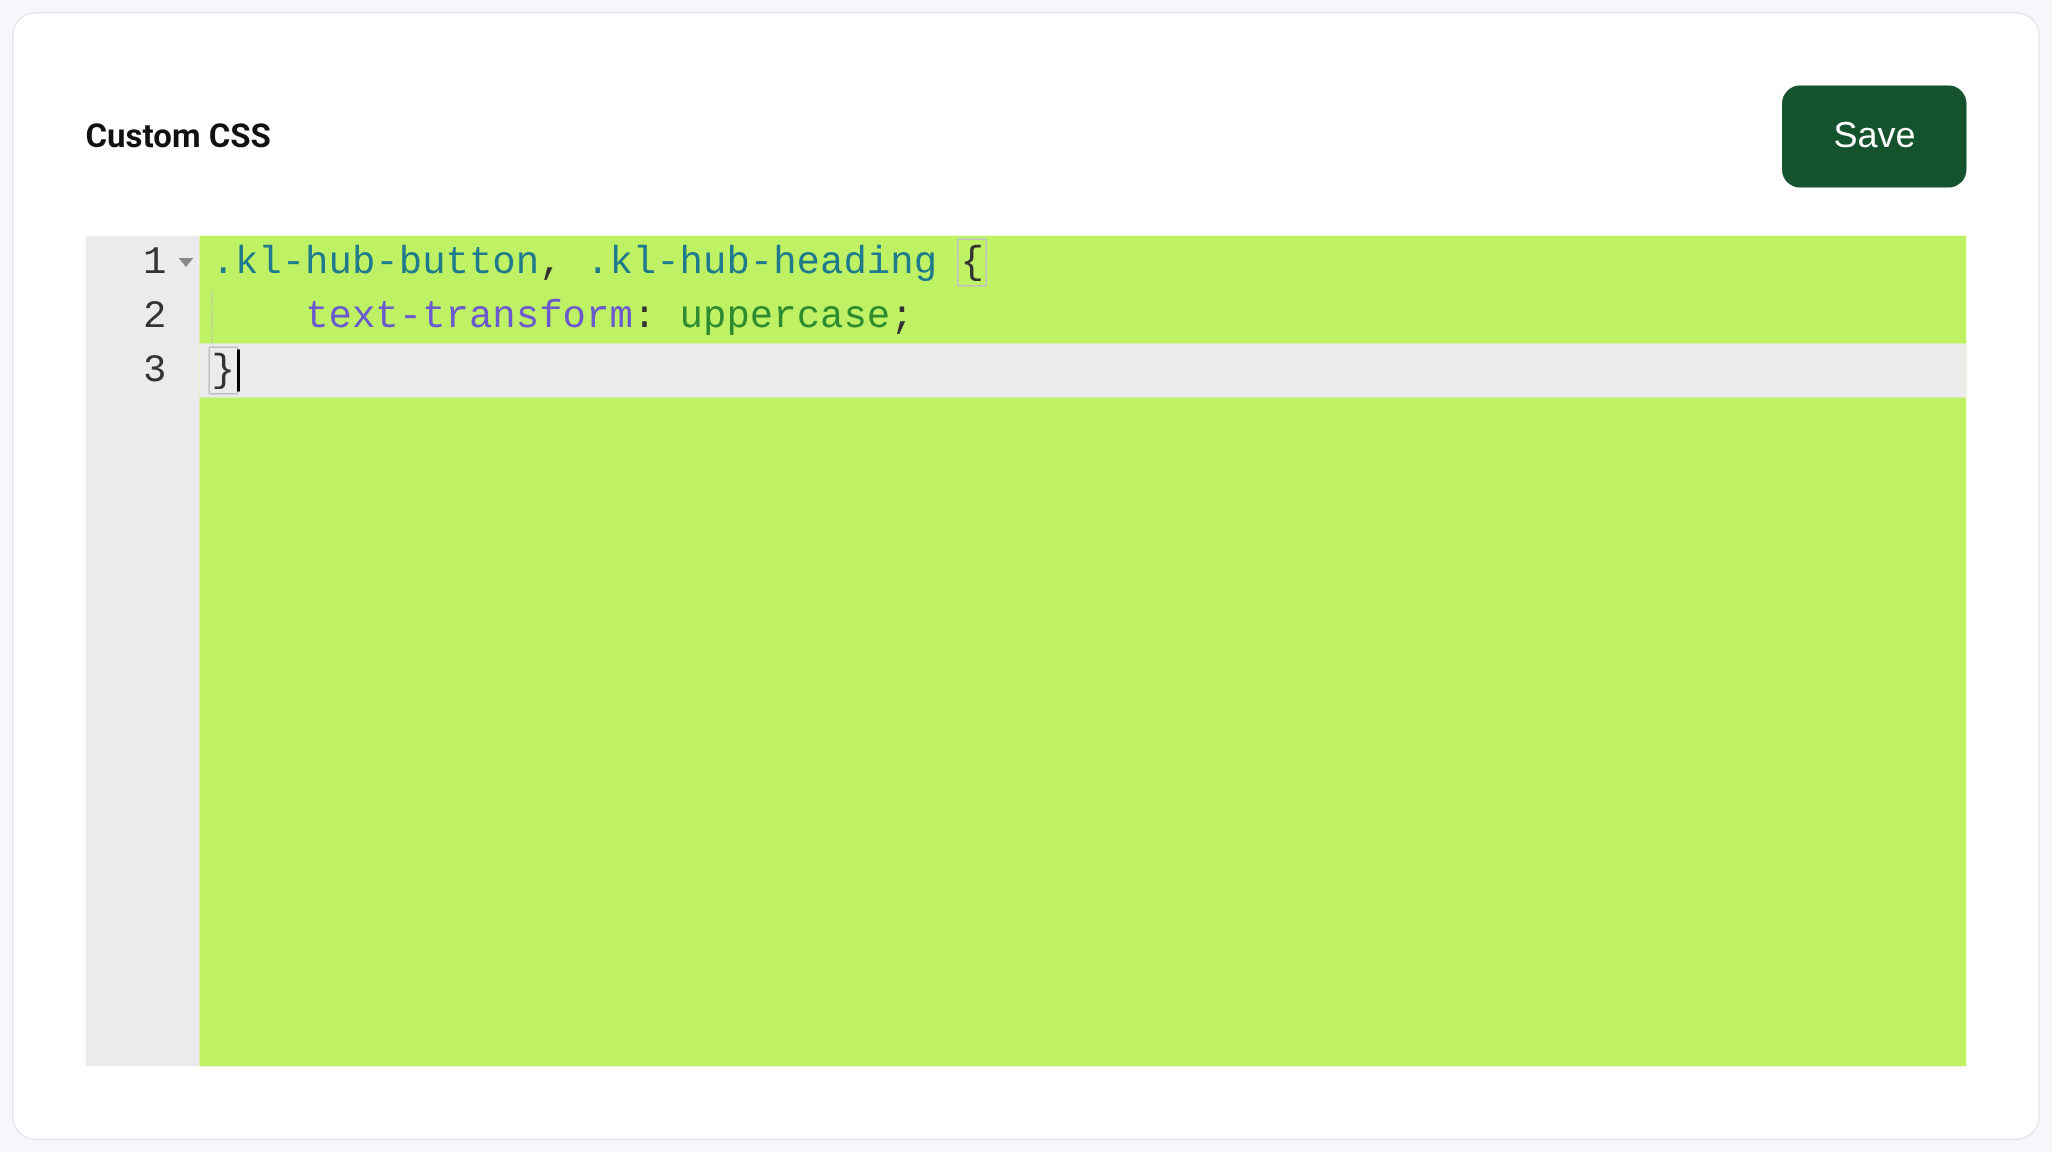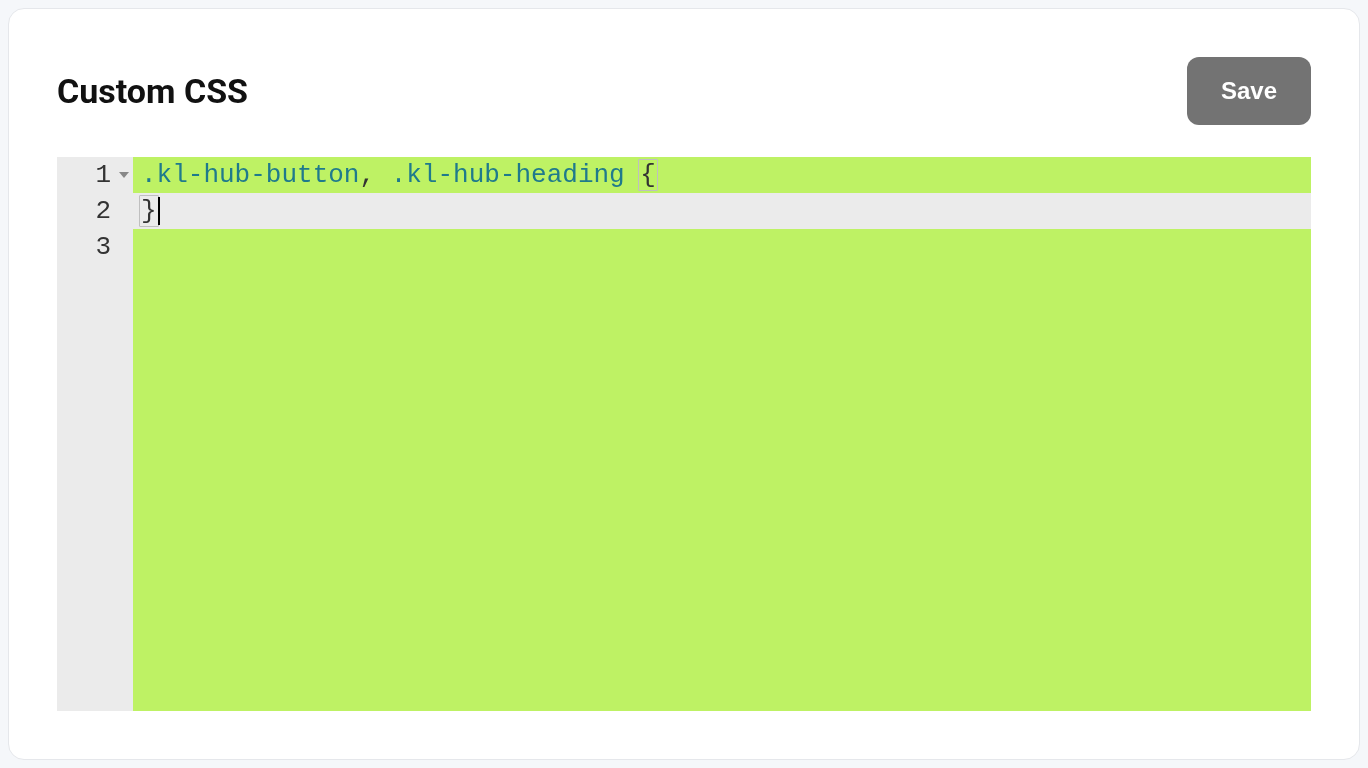--- a/index.html
+++ b/index.html
@@ -20,31 +20,31 @@
     display: flex;
     flex-direction: column;
   }
   .header {
     display: flex;
     justify-content: space-between;
     align-items: center;
     margin-bottom: 32px;
   }
   .title {
-    font-size: 34px;
+    font-size: 22px;
     font-weight: 700;
     color: #111111;
   }
   .save-btn {
-    background: #737373;
+    background: #14532d;
     color: #ffffff;
     border: none;
     border-radius: 12px;
     font-size: 24px;
-    font-weight: 700;
+    font-weight: 400;
     padding: 20px 34px;
     cursor: pointer;
   }
   .editor {
     flex: 1;
     display: flex;
     font-family: "SFMono-Regular", Consolas, "Liberation Mono", Menlo, monospace;
     font-size: 26px;
     line-height: 36px;
     overflow: hidden;
@@ -123,16 +123,17 @@
   </div>
 
   <div class="editor">
     <div class="gutter" id="gutter">
         <div class="gutter-line">1<span class="fold-marker"></span></div>
         <div class="gutter-line">2</div>
         <div class="gutter-line">3</div>
       </div>
     <div class="code" id="code">
         <div class="code-line"><span class="tok-selector">.kl-hub-button</span><span class="tok-punc">,</span><span> </span><span class="tok-selector">.kl-hub-heading</span><span> </span><span class="tok-punc brace-match">{</span></div>
+        <div class="code-line"><span class="indent-guide"></span><span>    </span><span class="tok-prop">text-transform</span><span class="tok-punc">:</span><span> </span><span class="tok-value">uppercase</span><span class="tok-punc">;</span></div>
         <div class="code-line active"><span class="tok-punc brace-match">}</span><span class="cursor"></span></div>
       </div>
   </div>
 </div>
 
 </body></html>

